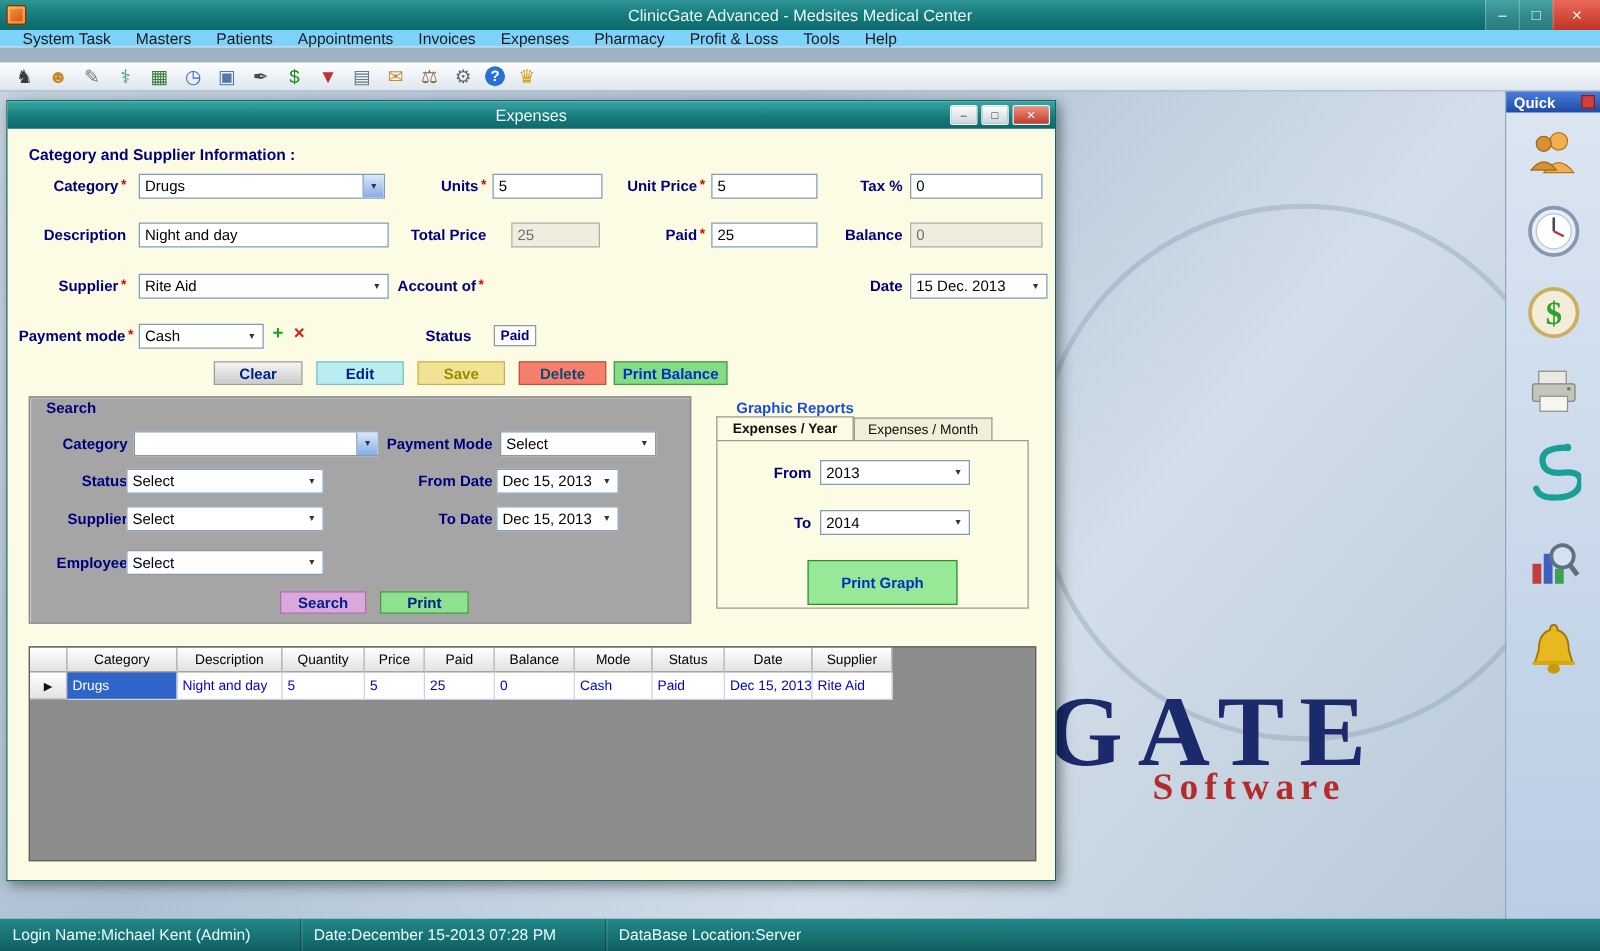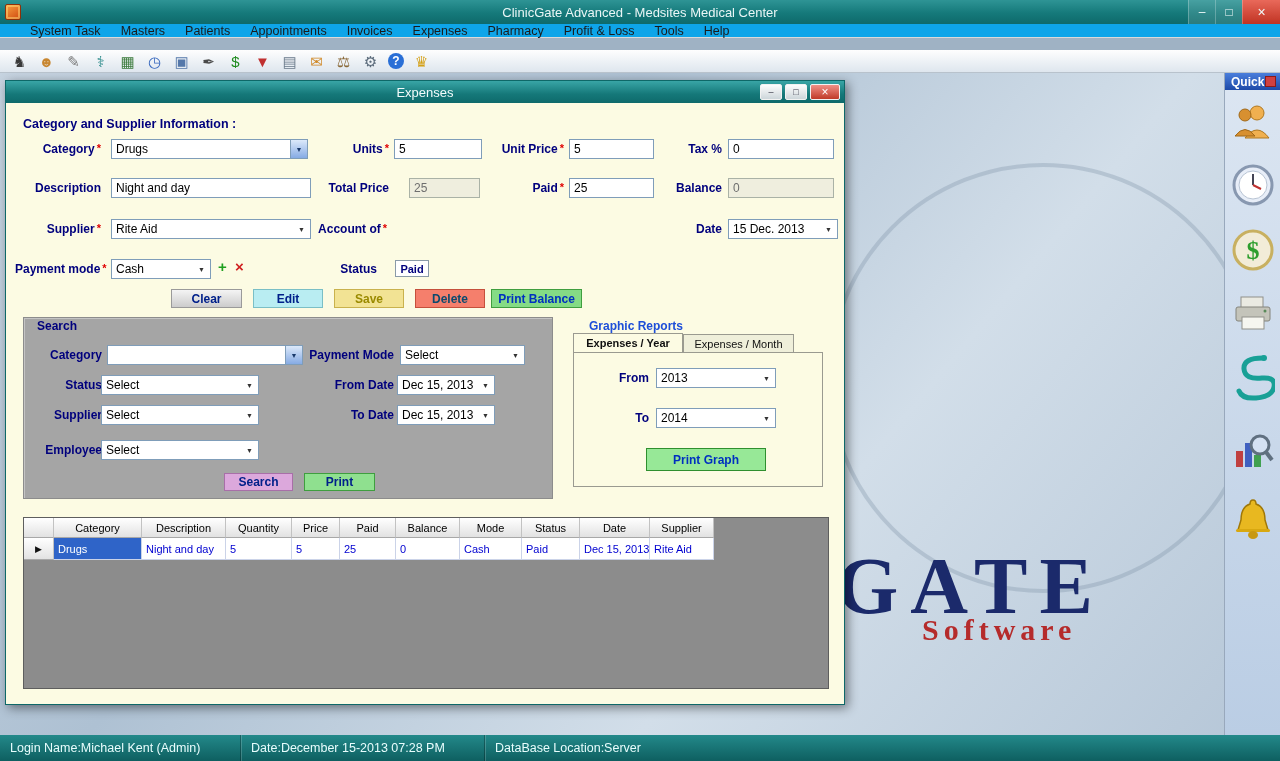--- a/index.html
+++ b/index.html
@@ -13,43 +13,43 @@
   .appicon { width:16px; height:16px; margin-left:5px; border-radius:2px;
     background:linear-gradient(145deg,#F8A040,#D04810); border:1px solid #903008;
     box-shadow:inset 0 0 0 2px rgba(255,220,120,.5); }
   .apptitle { position:absolute; left:0; right:0; text-align:center; color:#EAF6F6; font-size:13px; }
   .wc { position:absolute; right:0; top:0; height:24px; display:flex; align-items:stretch; }
   .wcb { width:27px; display:flex; align-items:center; justify-content:center;
     color:#F0FAFA; font-size:12px; background:rgba(255,255,255,0.12); border-left:1px solid rgba(255,255,255,0.25); }
   .wcb.close { width:38px; background:linear-gradient(#E9695A,#C03323); font-size:14px; }
 
   
-  .menubar { position:absolute; left:0; top:24px; width:1280px; height:14px; background:#0ea5e9;
-    border-bottom:1px solid #DADADA; display:flex; align-items:center; padding-left:20px; z-index:10; }
+  .menubar { position:absolute; left:0; top:24px; width:1280px; height:14px; background:#7dd3fc;
+    border-bottom:1px solid #DADADA; display:flex; align-items:center; padding-left:8px; z-index:10; }
   .menu-item { padding:4px 10px; font-size:12.5px; color:#1A1A1A; }
 
   
   .toolbar { position:absolute; left:0; top:50px; width:1280px; height:23px;
     background:linear-gradient(180deg,#FEFEFE,#DEE6EE); border-bottom:1px solid #B8C2CC;
     display:flex; align-items:center; gap:8px; padding-left:10px; z-index:10; }
   .tool-icon { width:19px; height:19px; display:flex; align-items:center; justify-content:center;
     font-size:15px; line-height:1; }
 
   
   .desktop { position:absolute; left:0; top:73px; width:1280px; height:662px;
     background:linear-gradient(130deg,#C6D3E0 0%,#AEC1D3 35%,#D2DEE9 65%,#B5C6D7 100%); z-index:1; }
   .wm-circle { position:absolute; left:828px; top:90px; width:430px; height:430px; border-radius:50%;
     border:4px solid rgba(130,150,170,0.35); }
   .wm1 { position:absolute; left:836px; top:468px; font-family:"Liberation Serif",serif; font-weight:bold;
     font-size:80px; letter-spacing:12px; color:#1B2A6B; }
   .wm2 { position:absolute; left:922px; top:540px; font-family:"Liberation Serif",serif; font-weight:bold;
     font-size:30px; letter-spacing:5px; color:#B52B2B; }
 
   
-  .quick { position:absolute; right:0; top:73px; width:56px; height:662px;
+  .quick { position:absolute; right:0; top:73px; width:76px; height:662px;
     background:linear-gradient(180deg,#DCE6F2,#BACDE4); border-left:1px solid #98A8BC; z-index:3; }
   .quick-h { height:17px; background:linear-gradient(180deg,#4A7EDC,#1E4AA8); color:#FFFFFF;
     font-size:12px; font-weight:bold; display:flex; align-items:center; padding:0 4px 0 6px; }
   .quick-h span:first-child { flex:1; }
   .quick-close { width:11px; height:11px; background:#D04040; border:1px solid #8A1A1A; }
   .quick-icons { display:flex; flex-direction:column; align-items:center; gap:21px; padding-top:12px; }
   .qicon { display:flex; align-items:center; justify-content:center; }
 
   
   .statusbar { position:absolute; left:0; bottom:0; width:1280px; height:26px;
@@ -90,21 +90,21 @@
 
   .btn { position:absolute; height:19px; border:1px solid #8A9AA8; display:flex; align-items:center;
     justify-content:center; font-weight:bold; font-size:12px; color:#00208A; }
   .b-clear { background:linear-gradient(#F4F4F4,#CCCCCC); border-color:#9A9A9A; }
   .b-edit { background:#B9EDF2; border-color:#7ABFC6; }
   .b-save { background:#F2E394; border-color:#C9B24D; color:#9A8A00; }
   .b-delete { background:#F57F6C; border-color:#C5503C; color:#0c4a6e; }
   .b-printbal { background:#85DB85; border-color:#3F9E3F; color:#0030C0; }
   .b-search { background:#DCA8DC; border-color:#A86FA8; }
   .b-print { background:#8FE08F; border-color:#3F9E3F; }
-  .b-printgraph { background:#97E897; border-color:#2F8F2F; color:#0030C0; height:23px; }
+  .b-printgraph { background:#97E897; border-color:#2F8F2F; color:#0030C0; height:36px; }
 
   .pm-ico { position:absolute; font-size:15px; font-weight:bold; line-height:1; }
 
   .statusbox { position:absolute; left:389px; top:179px; width:34px; height:17px; background:#FFFFFF;
     border:1px solid #8A9AA8; color:#00007D; font-size:11px; font-weight:bold;
     display:flex; align-items:center; justify-content:center; }
 
   .sgroup { position:absolute; left:17px; top:236px; width:530px; height:182px; background:#A5A5A5;
     border:1px solid #8C8C8C; box-shadow:inset 1px 1px 0 #C4C4C4; }
   .sg-title { position:absolute; left:13px; top:1px; color:#00007D; font-weight:bold; font-size:12px; }

